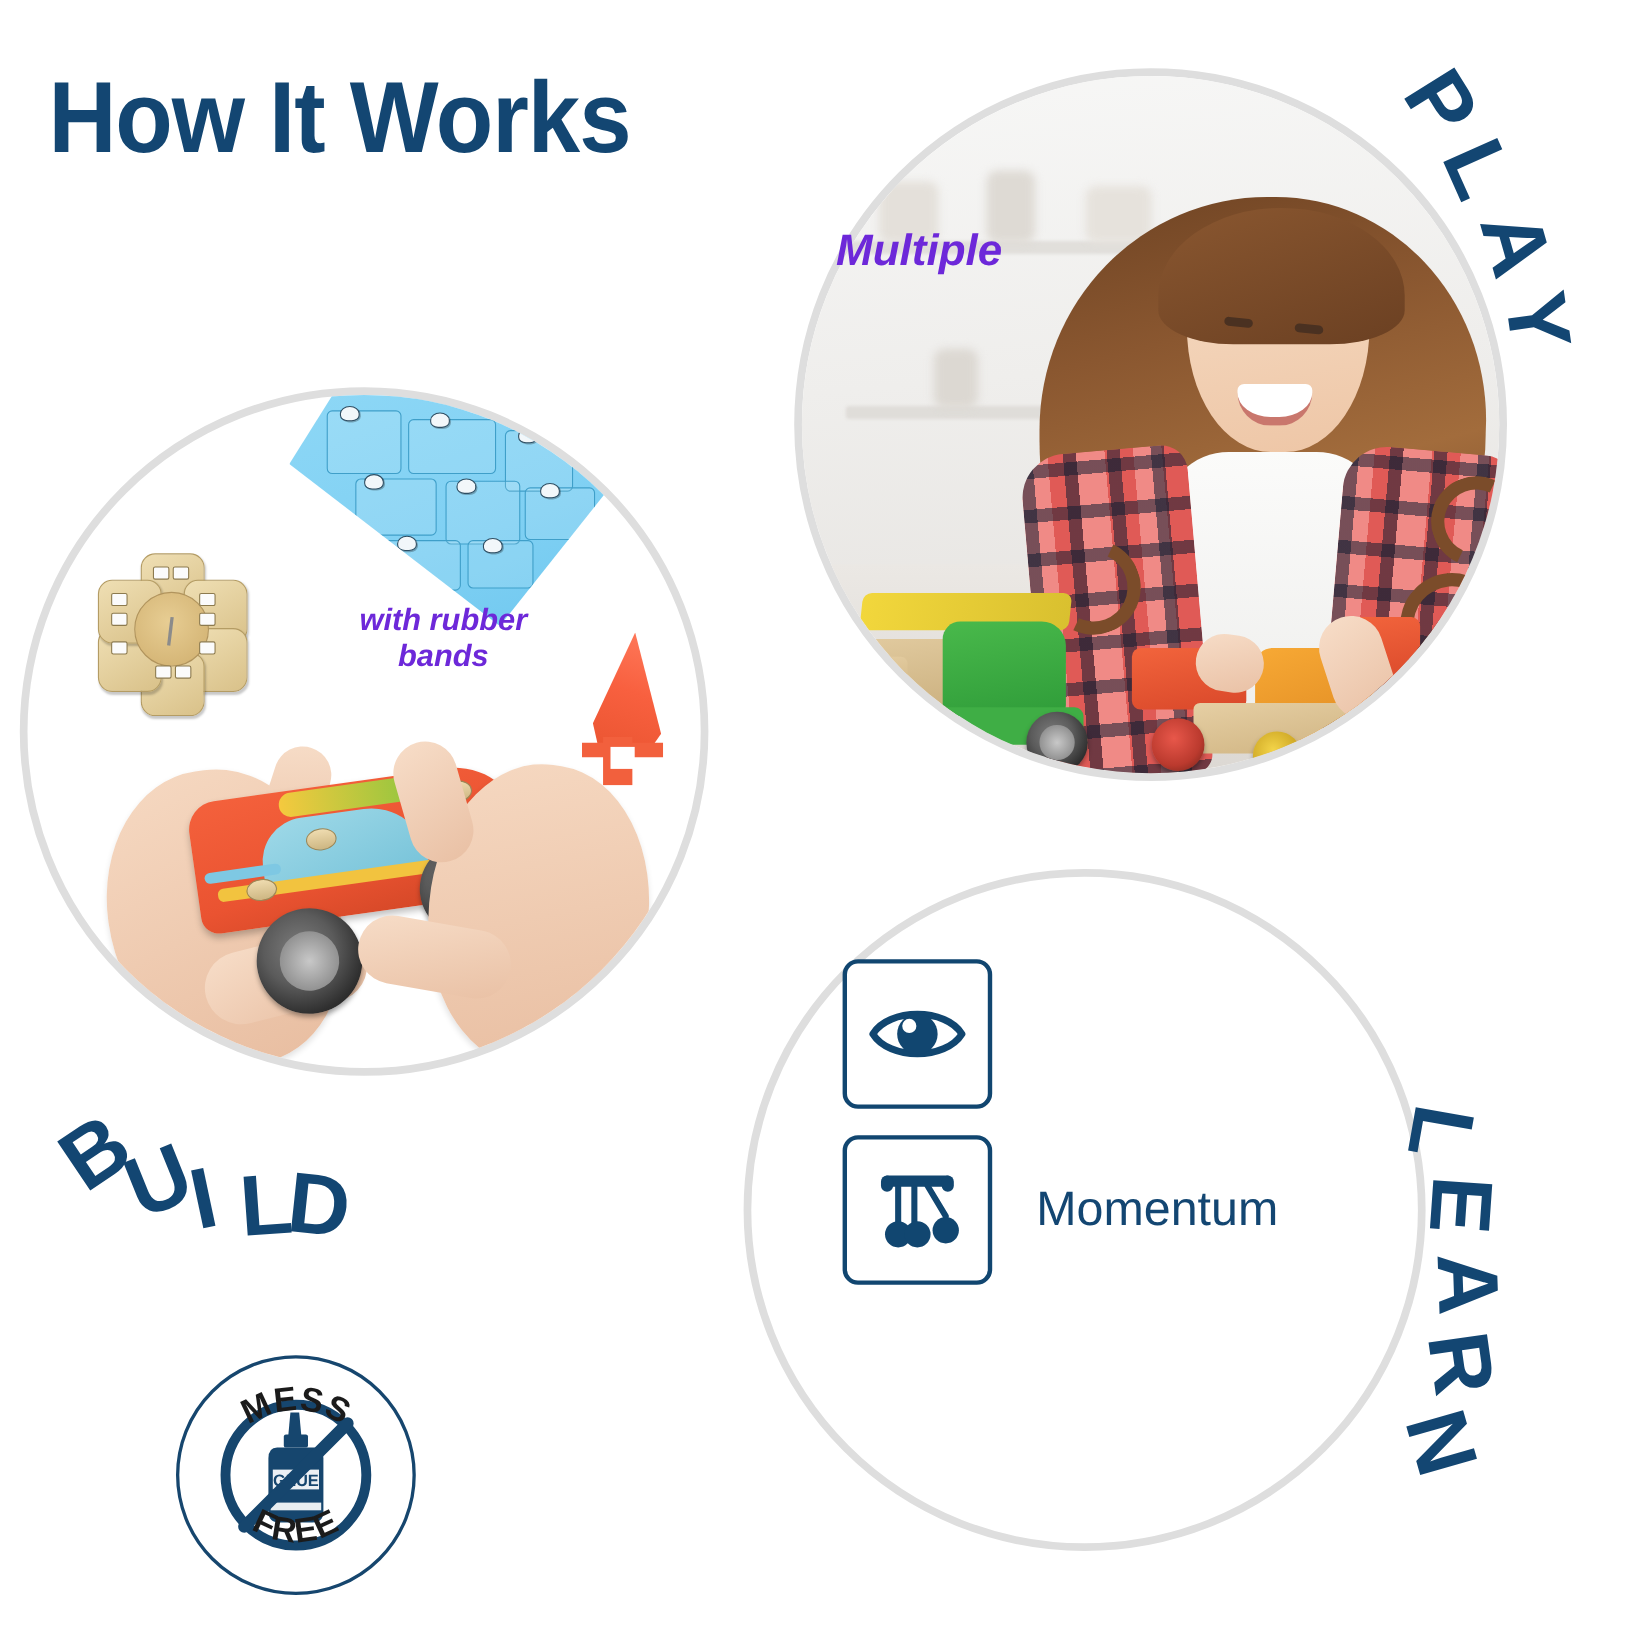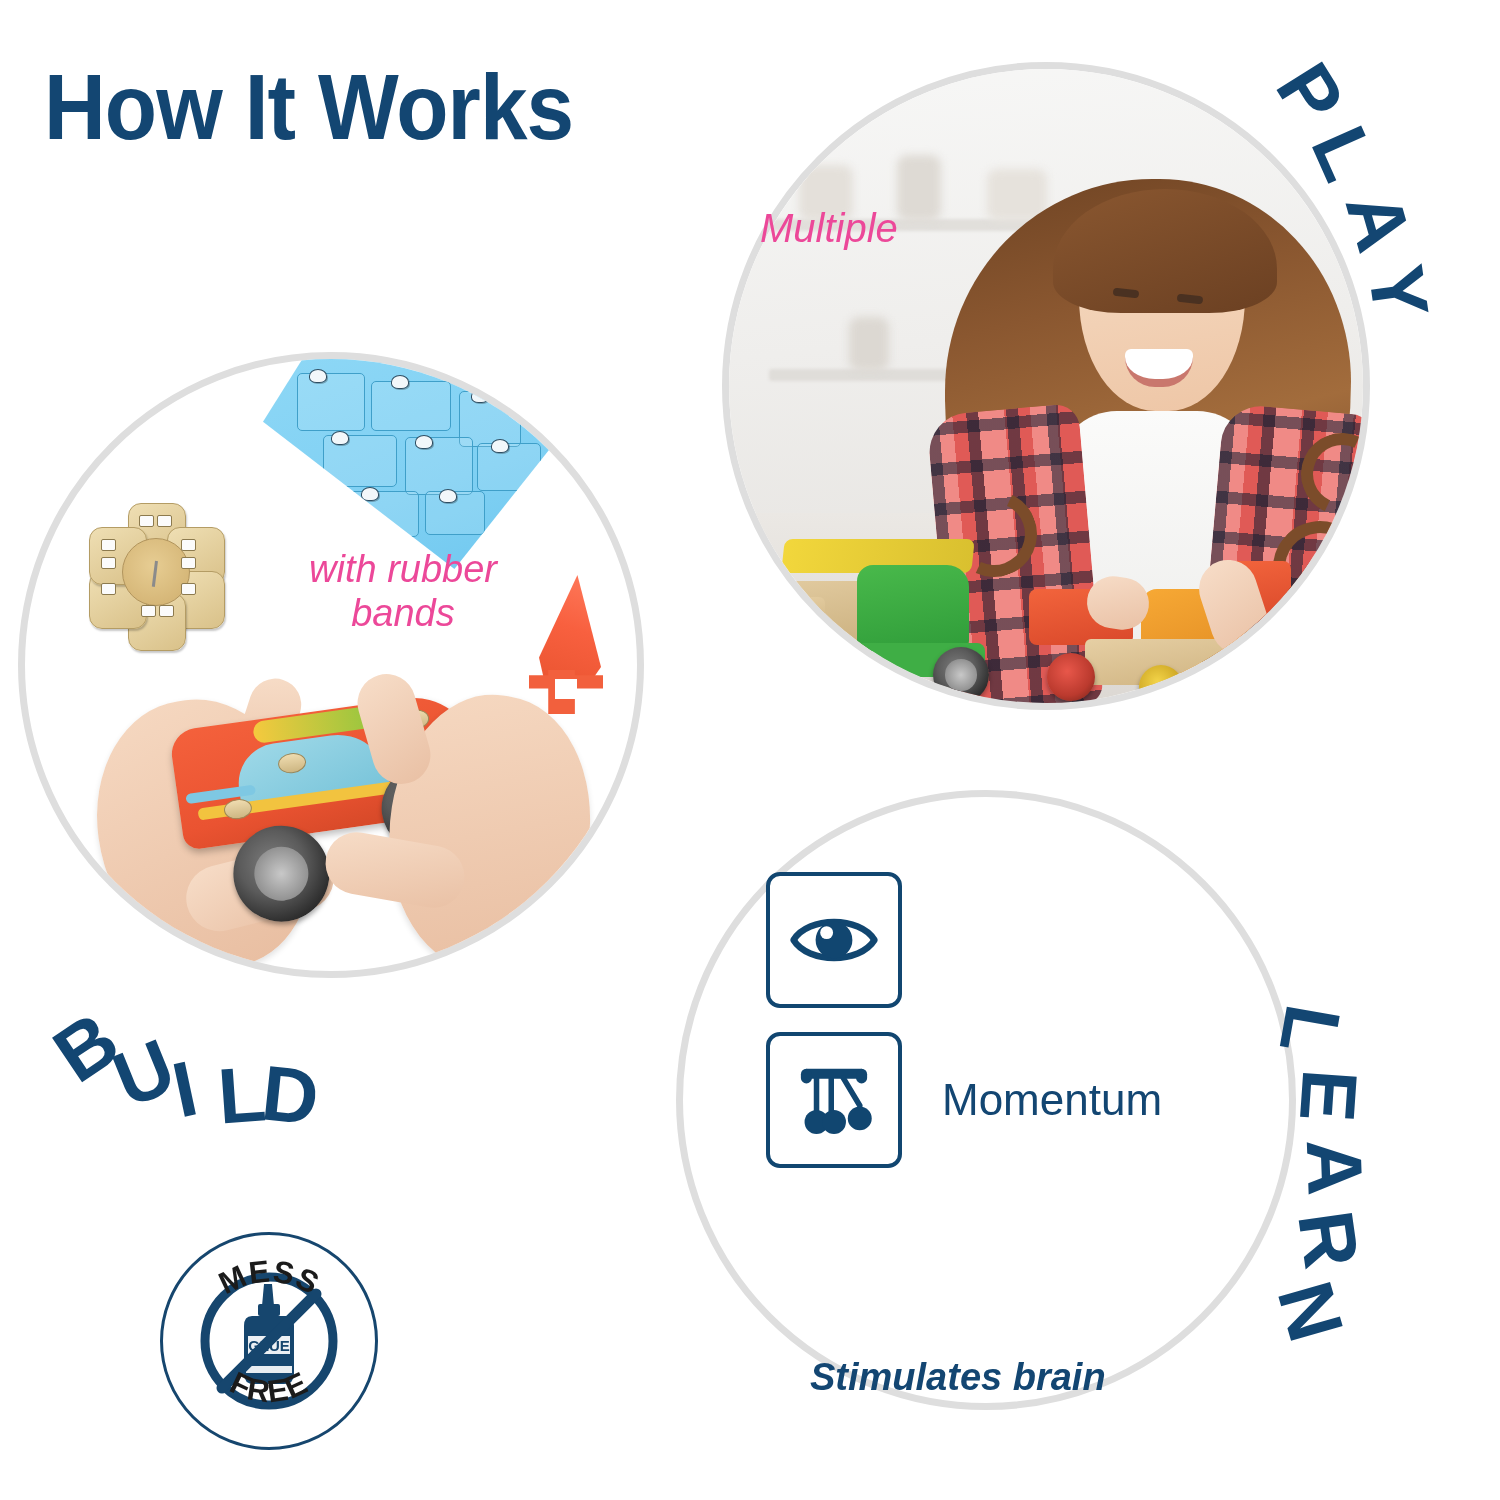--- a/index.html
+++ b/index.html
@@ -44,27 +44,27 @@
     position:absolute;
     font-size:78px;font-weight:bold;color:#134672;
     font-family:"Liberation Sans", sans-serif;
     transform-origin:center center;
     white-space:pre;
   }
 
   
   .callout{
     position:absolute;
-    color:#ec4899;
-    font-weight:normal;font-style:italic;
+    color:#6d28d9;
+    font-weight:bold;font-style:italic;
     font-family:"Liberation Sans", sans-serif;
     line-height:1.15;
   }
   #play-callout{left:760px;top:205px;font-size:40px;text-align:left;}
-  #build-callout{left:278px;top:548px;font-size:38px;text-align:center;width:250px;}
+  #build-callout{left:278px;top:548px;font-size:28px;text-align:center;width:250px;}
 
   
   #learn-list{position:absolute;left:766px;top:872px;width:460px;}
   .feature-row{display:flex;align-items:center;margin-bottom:24px;}
   .feat-icon{
     width:136px;height:136px;flex:0 0 136px;
     border:4px solid #114670;border-radius:14px;
     display:flex;align-items:center;justify-content:center;
     box-sizing:border-box;background:#fff;
   }
@@ -434,21 +434,20 @@
           <path d="M60 26 L78 56" stroke="#114670" stroke-width="6" stroke-linecap="round"></path>
           <circle cx="31" cy="74" r="13" fill="#114670"></circle>
           <circle cx="50" cy="74" r="13" fill="#114670"></circle>
           <circle cx="78" cy="70" r="13" fill="#114670"></circle>
         </svg>
       </div>
       <div class="feat-label">Momentum</div>
     </div>
   </div>
 
-  <div id="learn-footnote">Stimulates brain</div>
 
   <div class="arcword" id="learn-word" style="left:1250px;top:980px;width:210px;height:380px;">
     <span style="left:36px;top:4px;   transform:rotate(100deg);">L</span>
     <span style="left:52px;top:70px;  transform:rotate(94deg);">E</span>
     <span style="left:56px;top:142px; transform:rotate(88deg);">A</span>
     <span style="left:50px;top:214px; transform:rotate(82deg);">R</span>
     <span style="left:32px;top:286px; transform:rotate(74deg);">N</span>
   </div>
 
   <div id="mess-free-badge">

